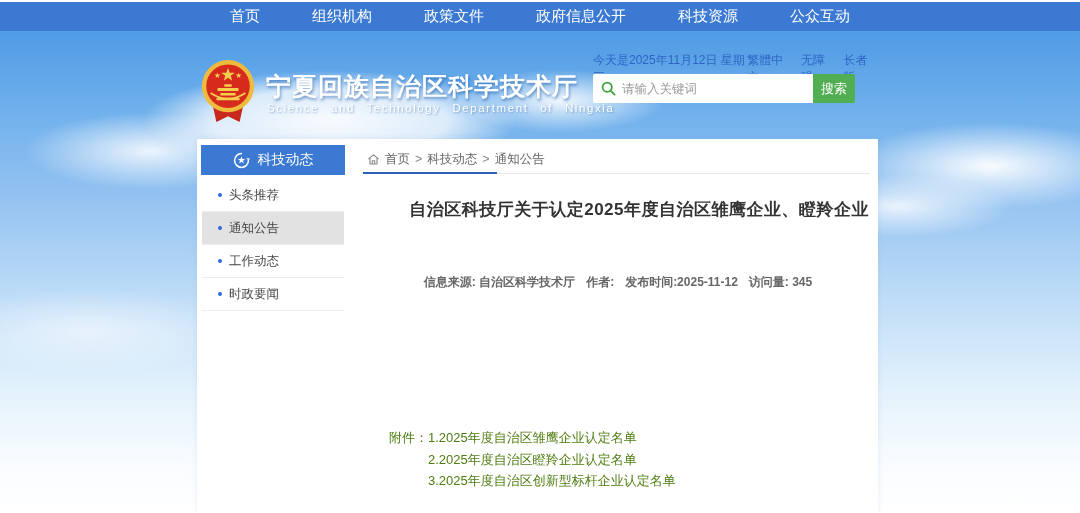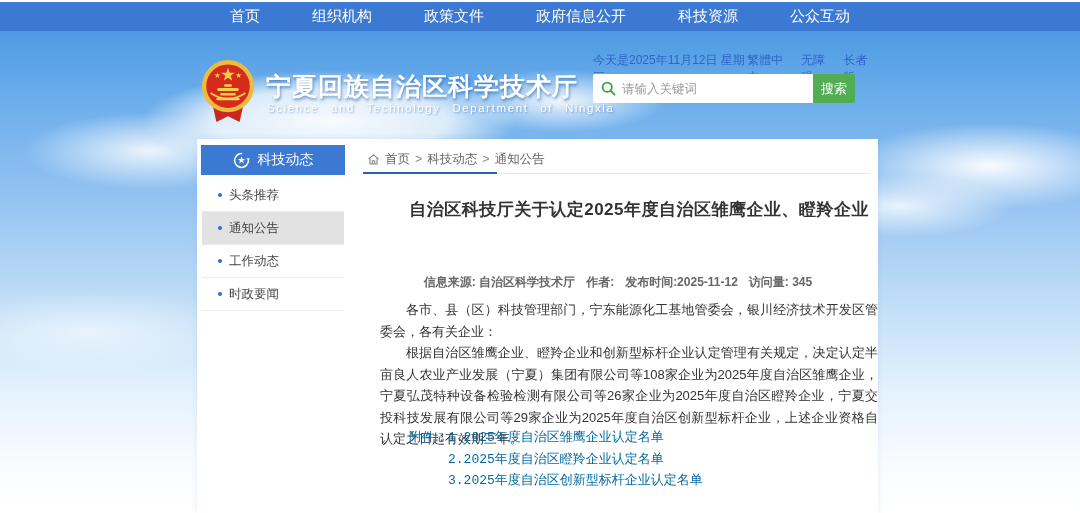--- a/index.html
+++ b/index.html
@@ -103,22 +103,22 @@
   .art-meta {
     position:absolute; left:170px; top:135px; width:502px;
     display:flex; justify-content:center; gap:11px; font-size:12px; color:#666;font-weight:bold;
   }
   .art-body {
     position:absolute; left:183px; top:160px; width:498px;
     font-size:13px; color:#333; line-height:21.5px; text-align:justify;
   }
   .art-body p { text-indent:2em; }
   .attachments {
-    position:absolute; left:212px; top:288px;
-    display:flex; font-size:13px; color:#0369a1; line-height:21.5px;font-family:Liberation Mono, monospace;
+    position:absolute; left:192px; top:288px;
+    display:flex; font-size:13px; color:#4d7c0f; line-height:21.5px;
   }
   .attachments .att-list div { cursor:pointer; }
 </style>
 </head>
 <body>
 
 <div class="sky"></div>
 
 <div class="topbar">
   <nav class="topnav">
@@ -213,24 +213,20 @@
     <span>自治区科技厅关于认定2025年度自治区雏鹰企业、瞪羚企业</span><br>
   </h1>
 
   <div class="art-meta">
     <span>信息来源: 自治区科学技术厅</span>
     <span>作者:</span>
     <span>发布时间:2025-11-12</span>
     <span>访问量: 345</span>
   </div>
 
-  <div class="art-body">
-    <p>各市、县（区）科技管理部门，宁东能源化工基地管委会，银川经济技术开发区管委会，各有关企业：</p>
-    <p>根据自治区雏鹰企业、瞪羚企业和创新型标杆企业认定管理有关规定，决定认定半亩良人农业产业发展（宁夏）集团有限公司等108家企业为2025年度自治区雏鹰企业，宁夏弘茂特种设备检验检测有限公司等26家企业为2025年度自治区瞪羚企业，宁夏交投科技发展有限公司等29家企业为2025年度自治区创新型标杆企业，上述企业资格自认定之日起有效期三年。</p>
-  </div>
 
   <div class="attachments">
     <div>附件：</div>
     <div class="att-list">
       <div>1.2025年度自治区雏鹰企业认定名单</div>
       <div>2.2025年度自治区瞪羚企业认定名单</div>
       <div>3.2025年度自治区创新型标杆企业认定名单</div>
     </div>
   </div>
 

